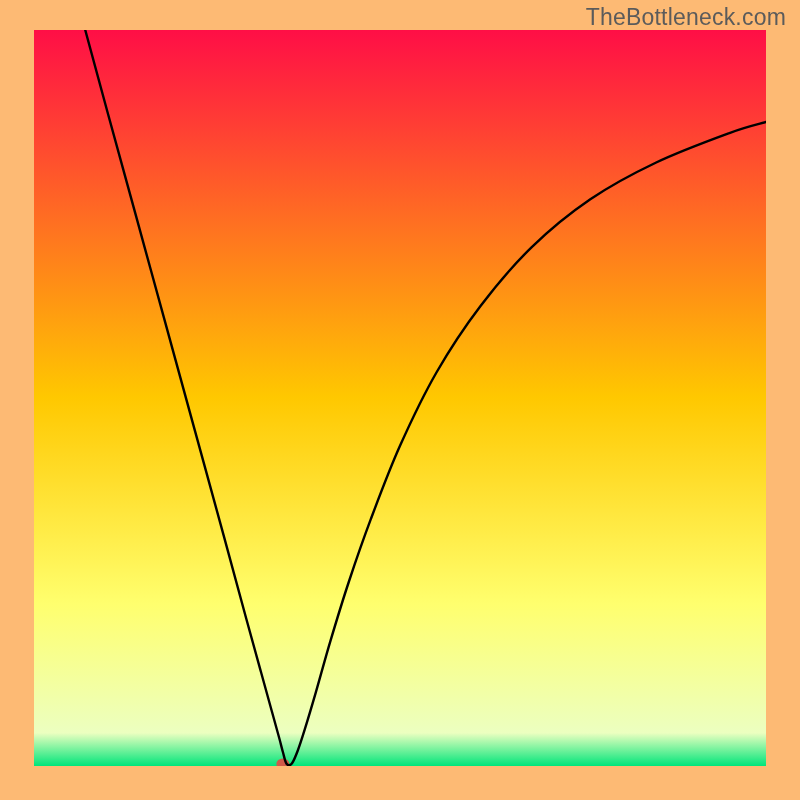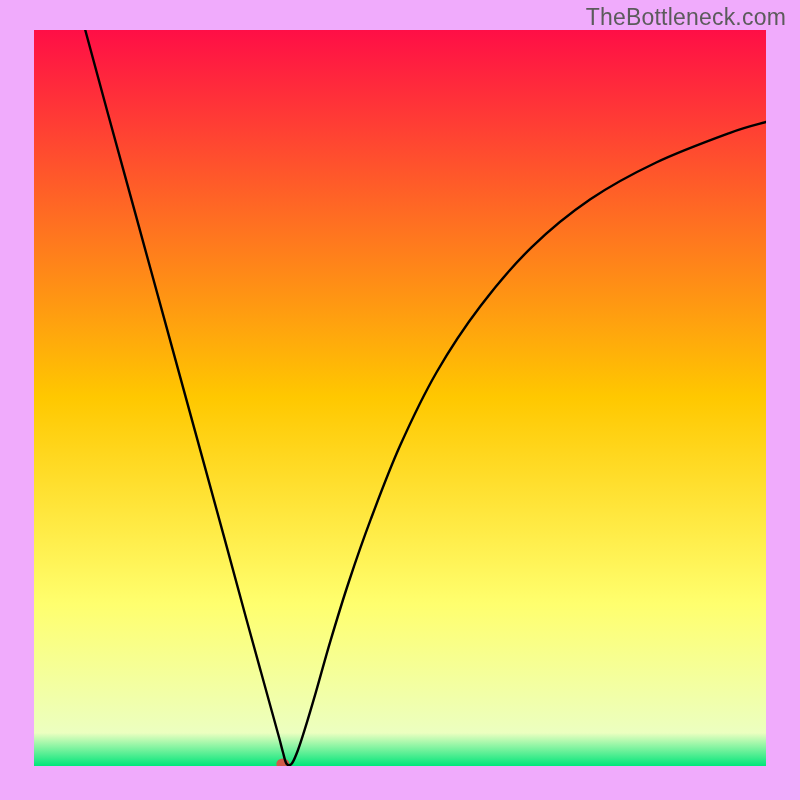--- a/index.html
+++ b/index.html
@@ -7,21 +7,21 @@
     padding: 0;
     width: 800px;
     height: 800px;
     background: #000;
     font-family: Arial, Helvetica, sans-serif;
   }
   .frame {
     position: relative;
     width: 800px;
     height: 800px;
-    background: #f0abfc;
+    background: #fdba74;
   }
   .watermark {
     position: absolute;
     top: 4px;
     right: 14px;
     color: #5b5b5b;
     font-size: 23px;
     font-weight: 500;
     letter-spacing: 0.2px;
   }

